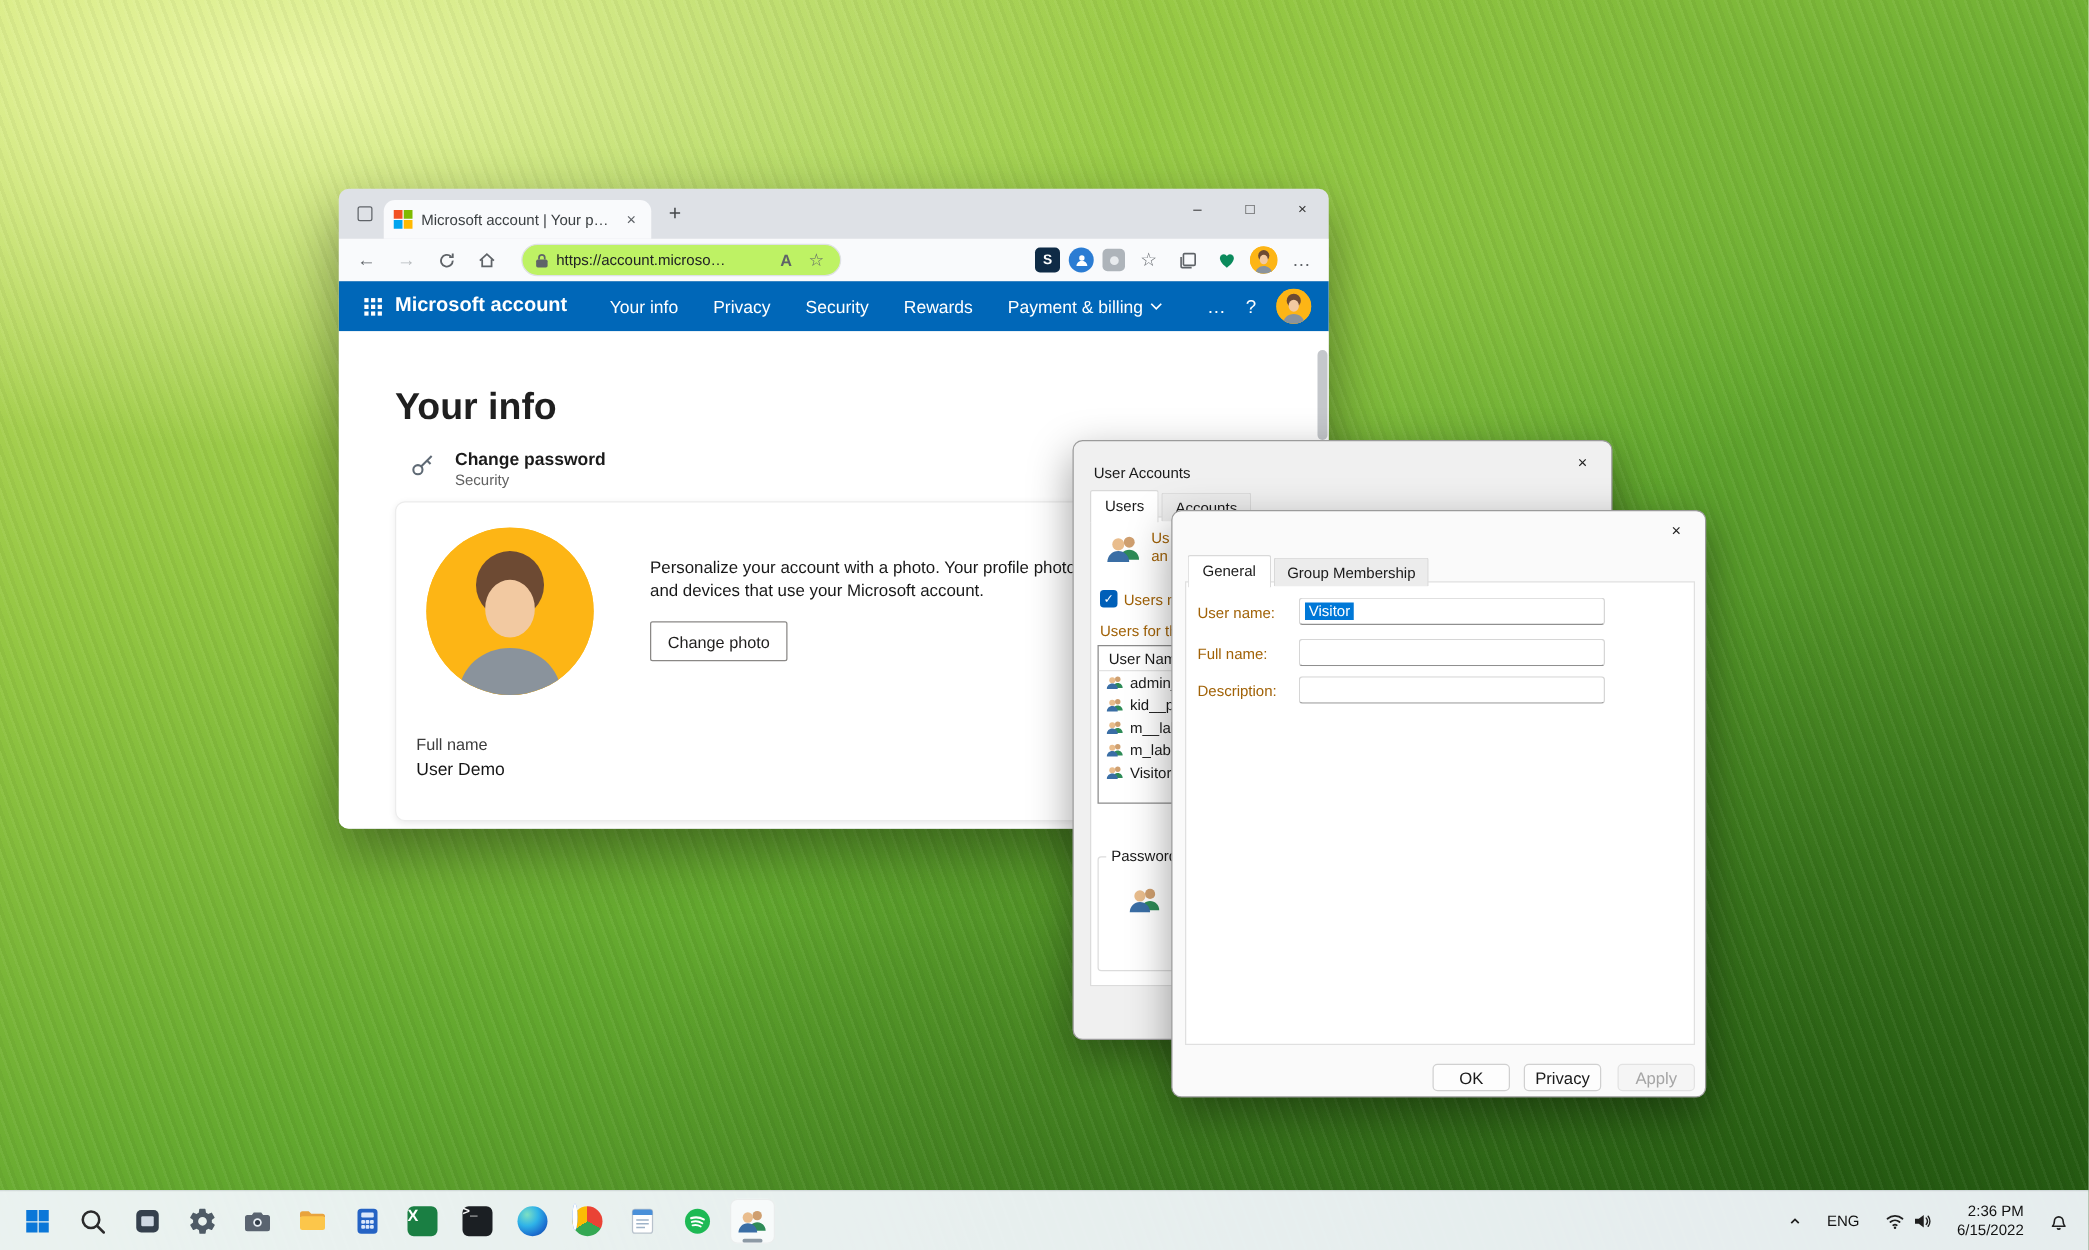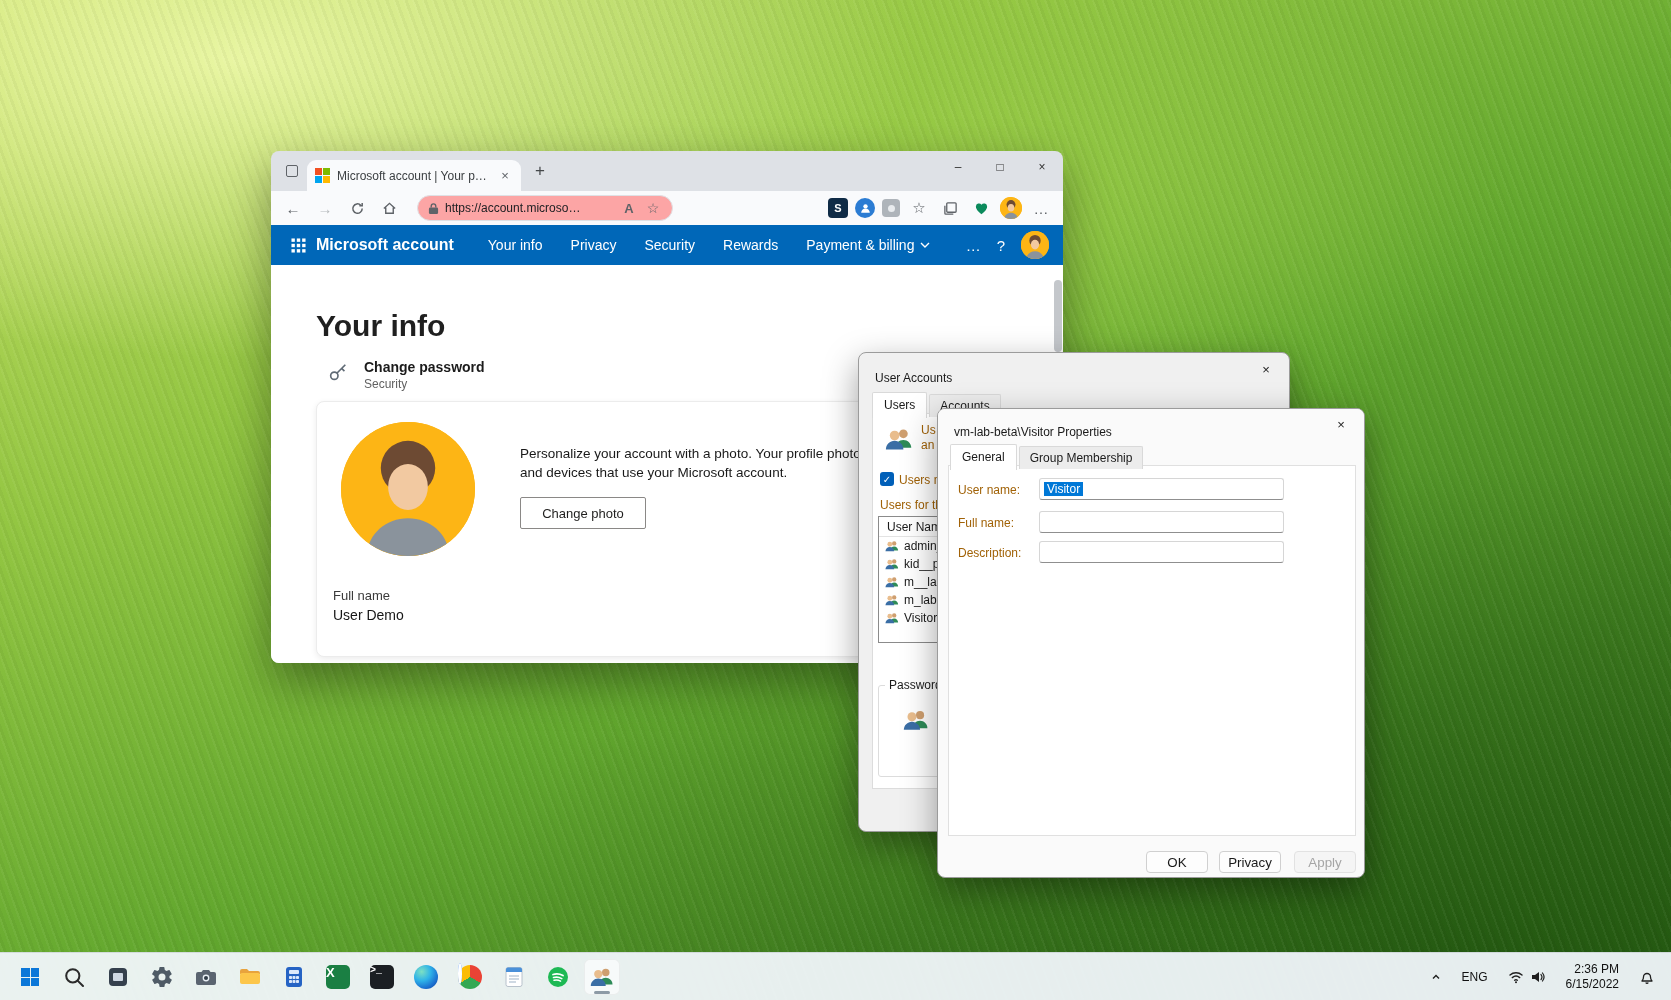--- a/index.html
+++ b/index.html
@@ -27,21 +27,21 @@
   .newtab{width:26px;height:26px;margin:0 0 7px 6px;display:flex;align-items:center;justify-content:center;font-size:17px;color:#45484b;border-radius:4px}
   .wincontrols{position:absolute;right:0;top:0;height:32px;display:flex}
   .wincontrols span{width:42px;display:flex;align-items:center;justify-content:center;font-size:12px;color:#333}
   .ms-mini-logo{display:grid;grid-template-columns:7px 7px;grid-template-rows:7px 7px;gap:1px}
   .ms-mini-logo i:nth-child(1){background:#f25022}.ms-mini-logo i:nth-child(2){background:#7fba00}
   .ms-mini-logo i:nth-child(3){background:#00a4ef}.ms-mini-logo i:nth-child(4){background:#ffb900}
 
   .toolbar{height:34px;background:#f9fafc;display:flex;align-items:center;padding:0 8px;gap:4px}
   .nav-btn{width:28px;height:28px;display:flex;align-items:center;justify-content:center;font-size:15px;color:#5f6368;border-radius:4px}
   .nav-btn.disabled{color:#b7babd}
-  .addressbar{margin-left:10px;width:256px;height:26px;background:#fca5a5;border:1px solid #dfe1e5;border-radius:14px;display:flex;align-items:center;padding:0 10px;gap:6px;font-size:12px;color:#202124}
+  .addressbar{margin-left:10px;width:256px;height:26px;background:#bef264;border:1px solid #dfe1e5;border-radius:14px;display:flex;align-items:center;padding:0 10px;gap:6px;font-size:12px;color:#202124}
   .addr-url{flex:1;white-space:nowrap;overflow:hidden}
   .tool-ico{width:24px;height:24px;display:flex;align-items:center;justify-content:center;border-radius:4px;color:#5f6368;font-size:13px;flex:0 0 auto}
   .ext-group{margin-left:auto;display:flex;align-items:center;gap:7px;padding-right:2px}
   .badge{width:20px;height:20px;border-radius:4px;display:flex;align-items:center;justify-content:center;font-size:11px;font-weight:700;color:#fff}
   .badge.s{background:#0f2b46}
   .circle-badge{width:20px;height:20px;border-radius:50%;display:flex;align-items:center;justify-content:center}
   .circle-badge.blue{background:#2b7cd3}
   .ext-generic{width:18px;height:18px;border-radius:4px;background:#aeb4ba;display:flex;align-items:center;justify-content:center}
   .ext-generic i{width:7px;height:7px;border-radius:50%;background:#e8ebee}
   .avatar-round{border-radius:50%;overflow:hidden;background:#fdb515;flex:0 0 auto}
@@ -58,21 +58,21 @@
 
   .pageC{position:relative;height:398px;background:#fff;overflow:hidden}
   .page-h1{position:absolute;left:45px;top:44px;font-size:30px;font-weight:600;color:#1f1f1f}
   .cp-row{position:absolute;left:56px;top:94px;display:flex;gap:15px}
   .cp-icon{width:22px;height:22px;margin-top:3px}
   .cp-title{font-size:14px;font-weight:600;color:#1b1b1b}
   .cp-sub{font-size:12px;color:#616161;margin-top:2px}
   .photo-card{position:absolute;left:45px;top:136px;width:702px;height:256px;background:#fff;border:1px solid #ececec;border-radius:8px;box-shadow:0 2px 6px rgba(0,0,0,.08);overflow:hidden}
   .big-avatar{position:absolute;left:24px;top:20px;width:134px;height:134px}
   .photo-line{position:absolute;left:203px;font-size:13.5px;color:#191919;white-space:nowrap}
-  .change-photo{position:absolute;left:203px;top:95px;width:126px;height:32px;background:#fff;border:1px solid #8a8886;border-radius:2px;font-size:13px;display:flex;align-items:center;justify-content:center;color:#201f1e}
+  .change-photo{position:absolute;left:203px;top:95px;width:110px;height:32px;background:#fff;border:1px solid #8a8886;border-radius:2px;font-size:13px;display:flex;align-items:center;justify-content:center;color:#201f1e}
   .fn-label{position:absolute;left:16px;top:186px;font-size:13px;color:#3b3b3b}
   .fn-value{position:absolute;left:16px;top:205px;font-size:14px;color:#161616}
   .scrollbar{position:absolute;right:1px;top:2px;bottom:2px;width:8px}
   .scroll-thumb{position:absolute;top:13px;width:8px;height:72px;background:#c4c7cb;border-radius:4px}
 
   
   .w32{position:absolute;font-size:12px;border-radius:8px;overflow:hidden;box-shadow:0 12px 34px rgba(0,0,0,.38);border:1px solid #9b9b9b}
   .ua-dlg{left:858px;top:352px;width:432px;height:480px;background:#f0f0f0;z-index:4}
   .props-dlg{left:937px;top:408px;width:428px;height:470px;background:#fafafa;z-index:6}
   .titlebar{position:absolute;left:0;top:0;right:0;height:32px;display:flex;align-items:flex-end;padding-left:16px;color:#1a1a1a}
@@ -368,23 +368,20 @@
   <div class="gb-legend">Password</div>
   <svg class="ppl" style="position:absolute;left:44px;top:354px;width:26px;height:26px;z-index:3" viewBox="0 0 32 32">
     <circle cx="21" cy="10" r="5" fill="#cf9f6f"></circle>
       <path d="M12 26c0-5 4-9 9-9s9 4 9 9z" fill="#2e8b57"></path>
       <circle cx="11" cy="12" r="5.5" fill="#e9bd8d"></circle>
       <path d="M1 28c0-5.5 4.5-10 10-10s10 4.5 10 10z" fill="#3a6ea5"></path>
   </svg>
 </div>
 
 <div class="w32 props-dlg">
-  <div class="titlebar">
-    <span>vm-lab-beta\Visitor Properties</span>
-  </div>
   <span class="close-btn">×</span>
 
   <div class="w32-tabs props-tabs">
     <span class="w32-tab sel">General</span>
     <span class="w32-tab">Group Membership</span>
   </div>
   <div class="w32-page props-page"></div>
 
   <div class="dlg-label" style="left:20px;top:74px">User name:</div>
   <div class="w32-input" style="left:101px;top:69px">

